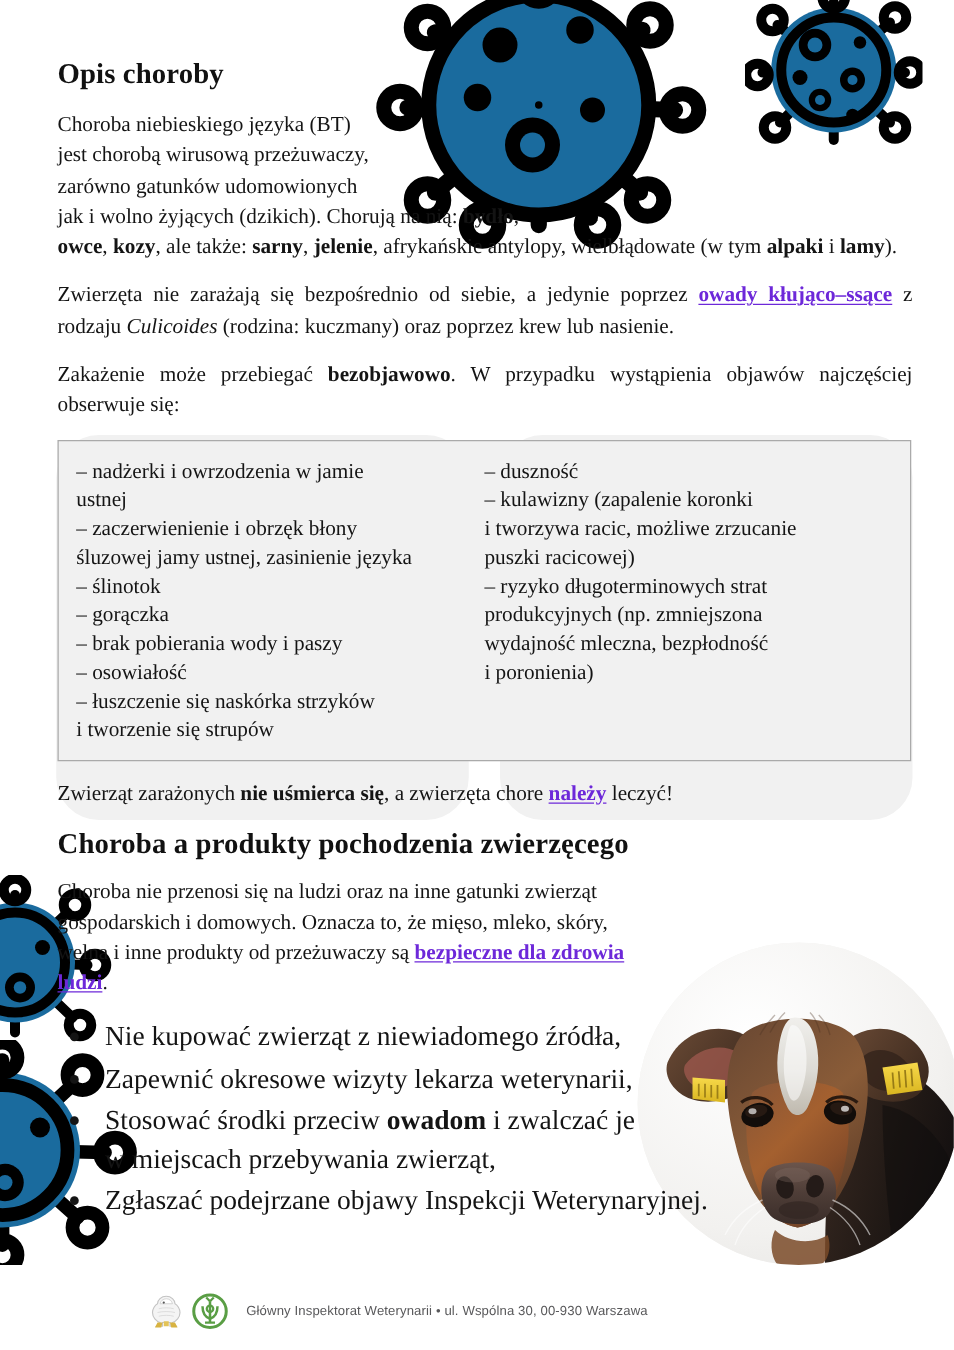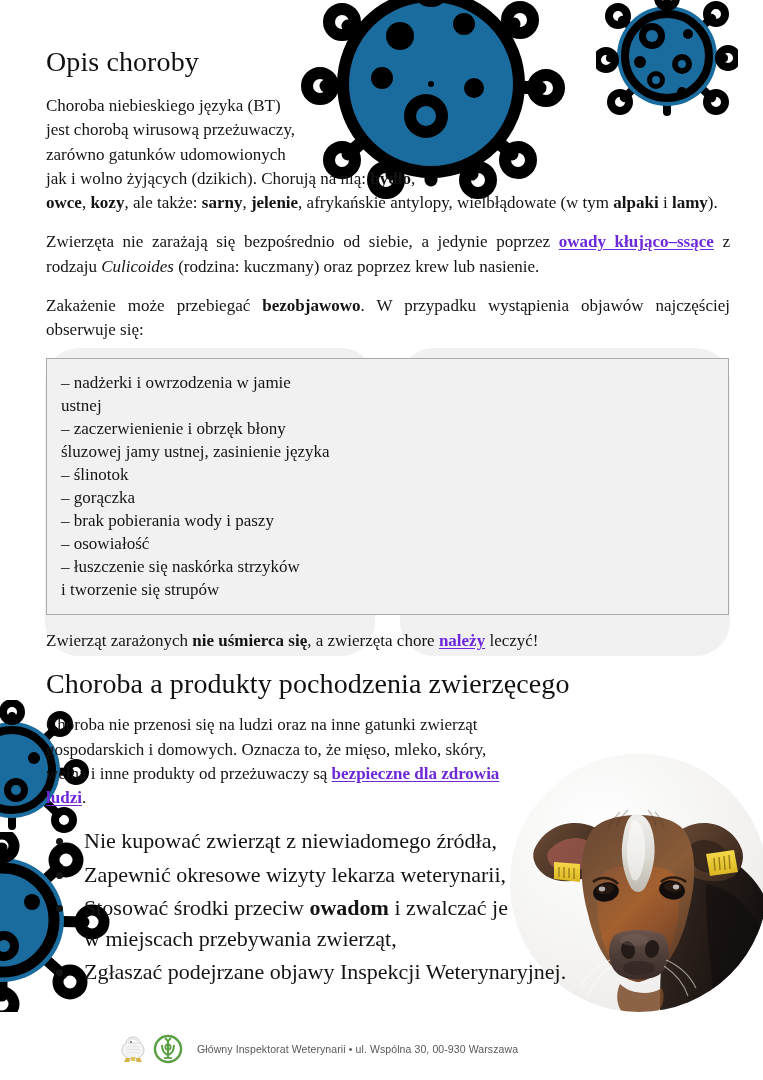--- a/index.html
+++ b/index.html
@@ -31,22 +31,22 @@
   .virus-left-two  { left: -58px; top: 832px; }
 
   
   .page {
     position: relative;
     z-index: 2;
     padding: 46px 33px 0 46px;
   }
 
   h1.section-title {
-    font-size: 28px;
-    font-weight: normal;
+    font-size: 23px;
+    font-weight: bold;
     letter-spacing: 0.1px;
     margin-bottom: 16px;
     color: #111;
   }
   h1.section-title.tight { margin-bottom: 13px; }
 
   p.body-text {
     font-size: 17px;
     line-height: 1.43;
     text-align: justify;
@@ -401,20 +401,32 @@
         <li>– nadżerki i owrzodzenia w jamie
 ustnej</li>
         <li>– zaczerwienienie i obrzęk błony
 śluzowej jamy ustnej, zasinienie języka</li>
         <li>– ślinotok</li>
         <li>– gorączka</li>
         <li>– brak pobierania wody i paszy</li>
         <li>– osowiałość</li>
         <li>– łuszczenie się naskórka strzyków
 i tworzenie się strupów</li>
+      </ul>
+    </div>
+    <div class="symptoms-col">
+      <ul>
+        <li>– duszność</li>
+        <li>– kulawizny (zapalenie koronki
+i tworzywa racic, możliwe zrzucanie
+puszki racicowej)</li>
+        <li>– ryzyko długoterminowych strat
+produkcyjnych (np. zmniejszona
+wydajność mleczna, bezpłodność
+i poronienia)</li>
       </ul>
     </div>
   </div>
 
   <p class="body-text ragged after-box">
     <span>Zwierząt zarażonych </span><b>nie uśmierca się</b><span>, a zwierzęta chore </span><a class="link-red" href="#">należy</a><span> leczyć!</span>
   </p>
 
   <h1 class="section-title tight">Choroba a produkty pochodzenia zwierzęcego</h1>
 

